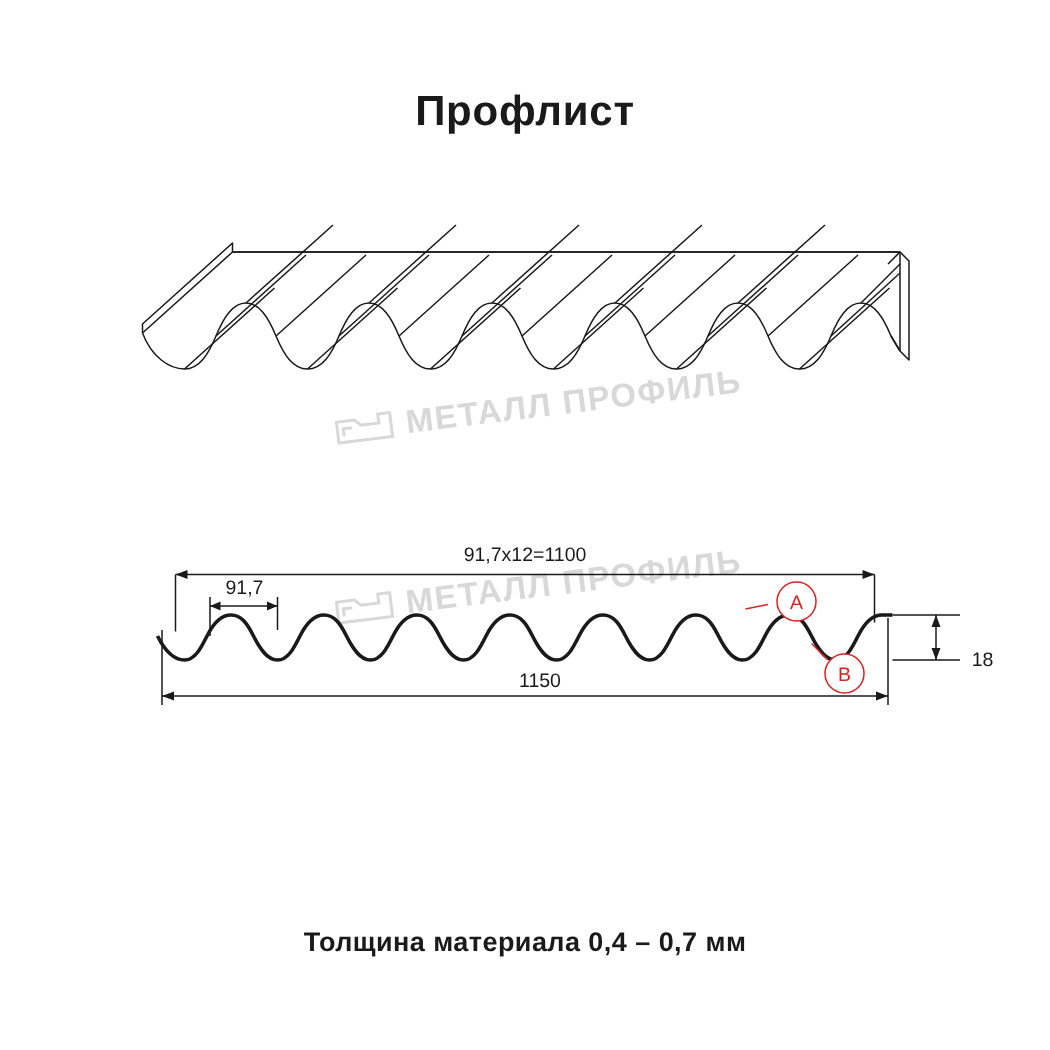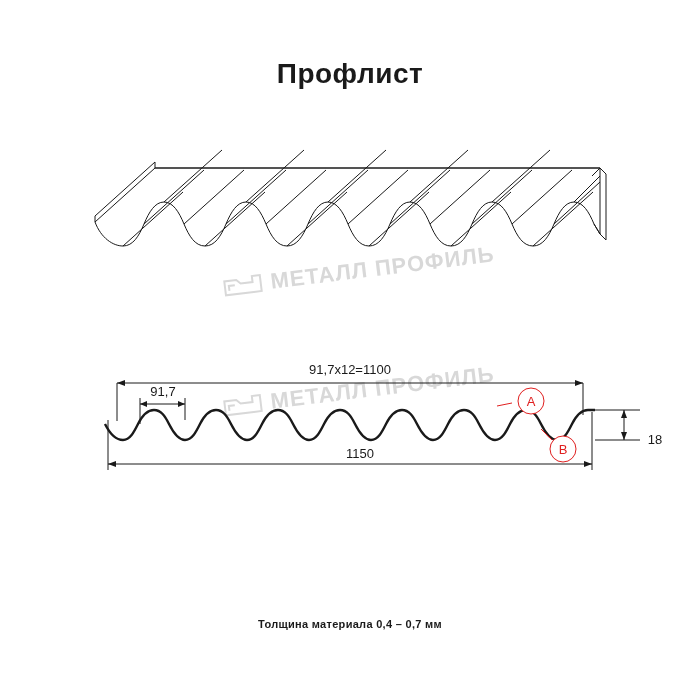--- a/index.html
+++ b/index.html
@@ -38,21 +38,21 @@
     text-align: center;
     font-size: 15px;
     font-weight: bold;
   }
   .footnote {
     position: absolute;
     top: 618px;
     left: 0;
     width: 700px;
     text-align: center;
-    font-size: 11px;
+    font-size: 18px;
     font-weight: bold;
     letter-spacing: 0.3px;
   }
   .drawing {
     position: absolute;
     top: 0;
     left: 0;
   }
   .wm {
     position: absolute;

